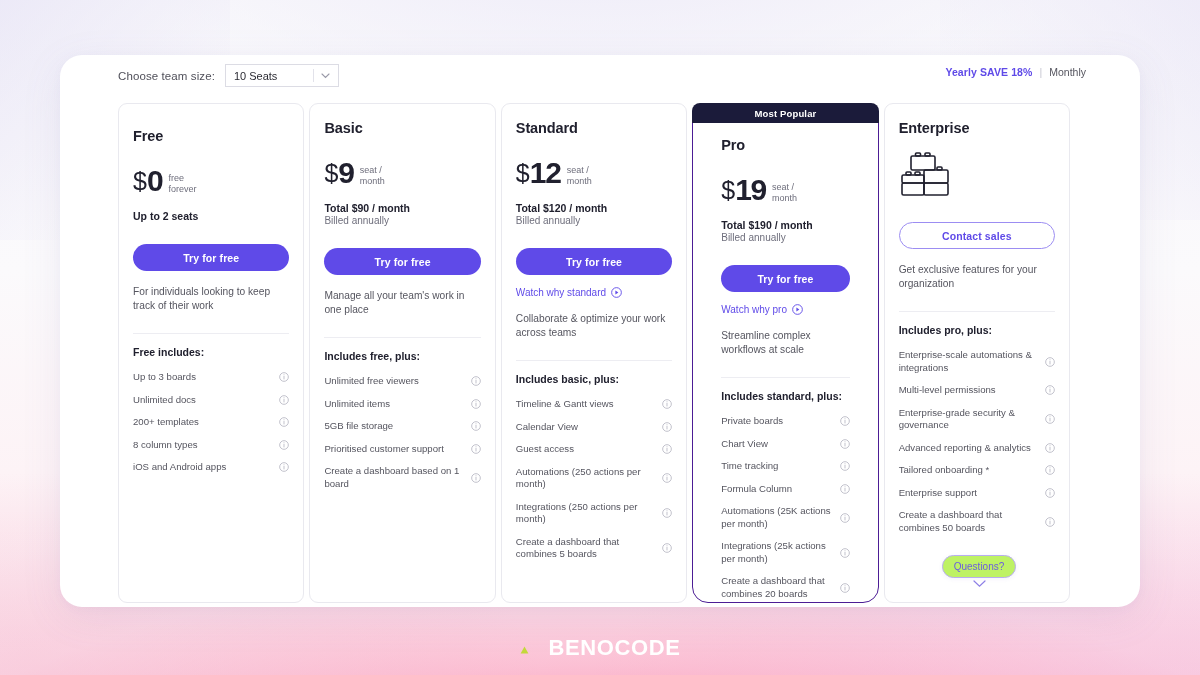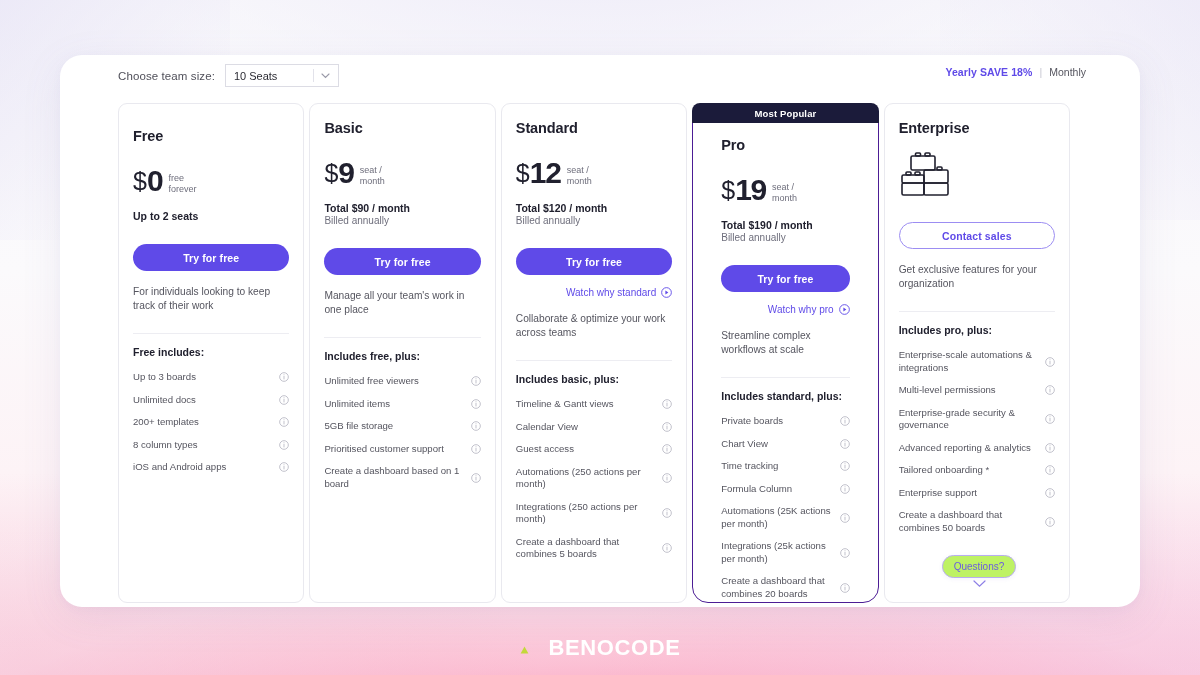--- a/index.html
+++ b/index.html
@@ -152,21 +152,21 @@
     height: 27px; border-radius: 14px;
     font-size: 10.5px; font-weight: 700; letter-spacing: .1px;
     cursor: pointer;
     margin-top: 22px;
   }
   .cta-primary { background: #5f4ae8; color: #fff; border: none; }
   .cta-outline { background: #fff; color: #5f4ae8; border: 1px solid #9c8df2; }
 
   .watch-link {
     margin-top: 12px;
-    display: flex; align-items: center; justify-content: flex-end; gap: 5px;
+    display: flex; align-items: center; justify-content: flex-start; gap: 5px;
     font-size: 10px; color: #5f4ae8; cursor: pointer;
   }
   .watch-link svg { display: block; }
 
   .plan-desc {
     font-size: 10.2px; color: #55555f; line-height: 14px;
     margin-top: 14px; min-height: 30px;
   }
 
   .divider {

